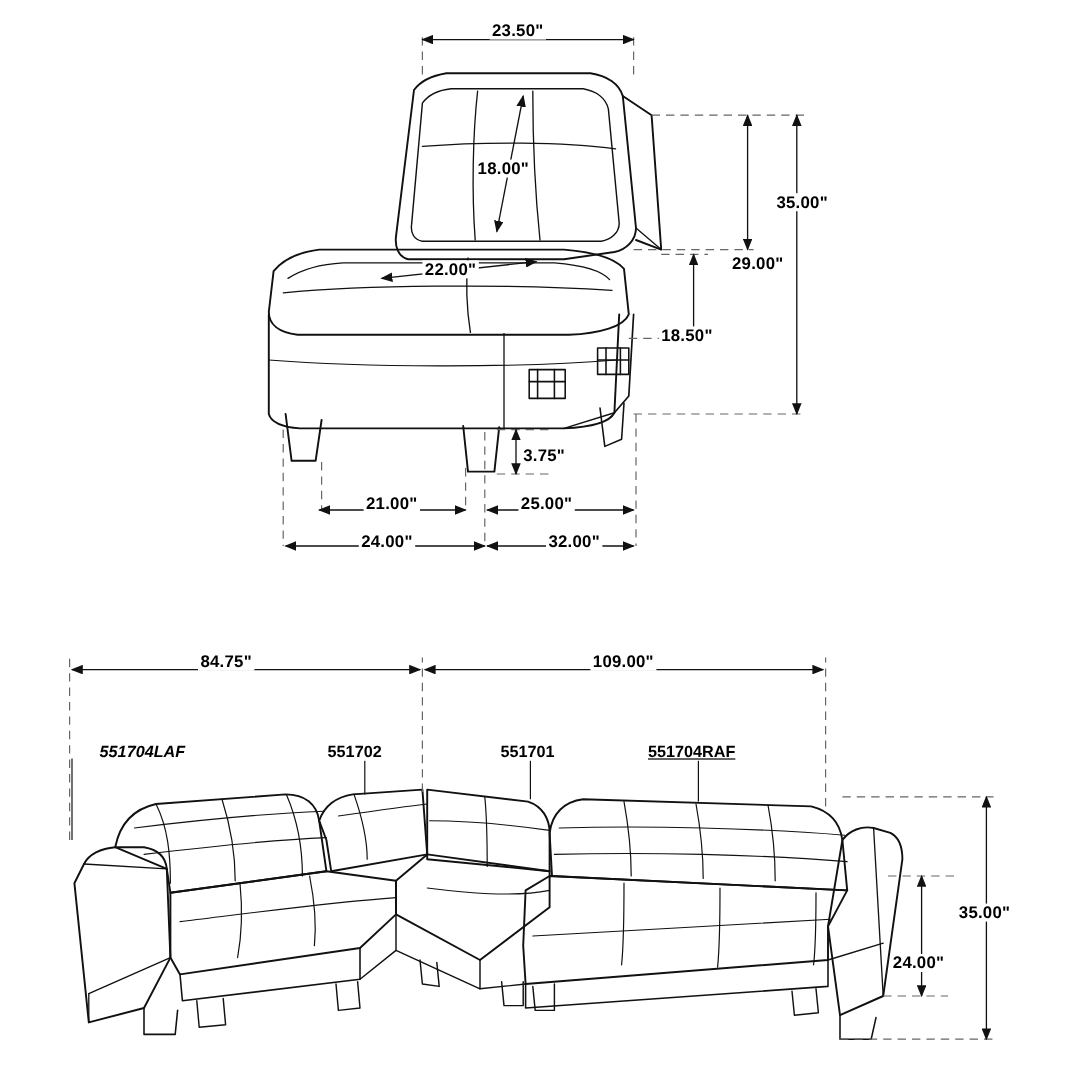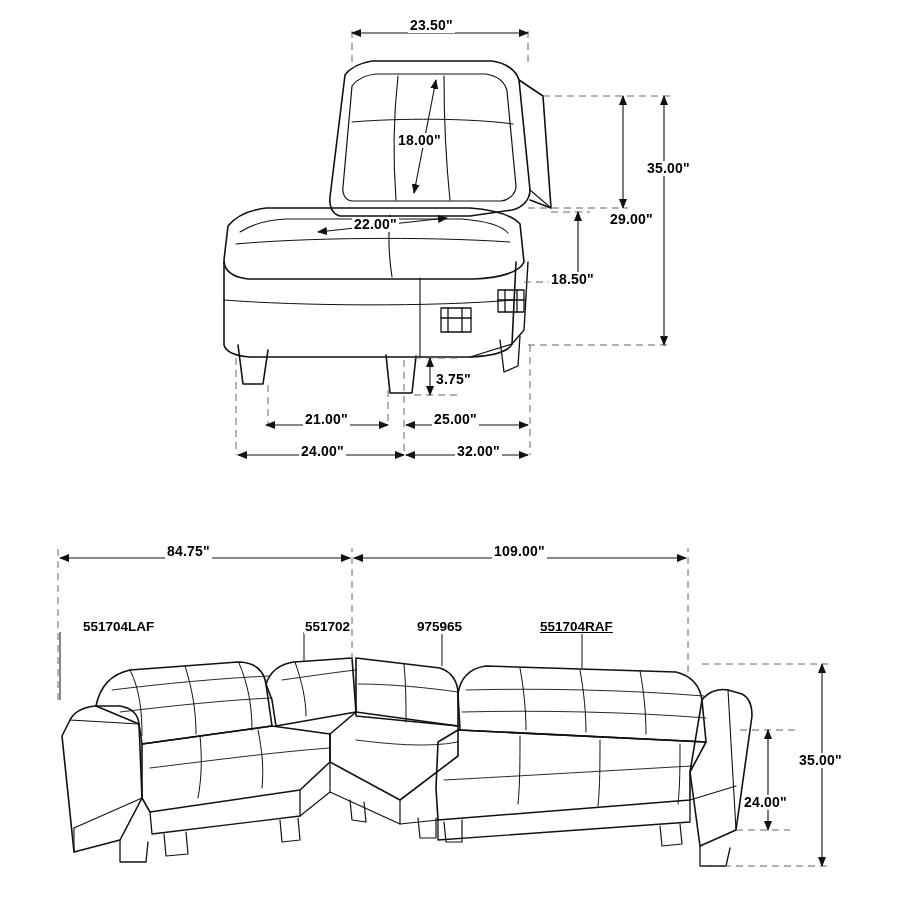--- a/index.html
+++ b/index.html
@@ -254,18 +254,18 @@
   <div class="dimlabel" style="left:303px; top:412px;">21.00"</div>
   <div class="dimlabel" style="left:432px; top:412px;">25.00"</div>
   <div class="dimlabel" style="left:299px; top:444px;">24.00"</div>
   <div class="dimlabel" style="left:455px; top:444px;">32.00"</div>
 
   <div class="dimlabel" style="left:165px; top:544px;">84.75"</div>
   <div class="dimlabel" style="left:492px; top:544px;">109.00"</div>
   <div class="dimlabel" style="left:797px; top:753px;">35.00"</div>
   <div class="dimlabel" style="left:742px; top:795px;">24.00"</div>
 
-  <div class="modellabel" style="left:82px; top:619px;">551704LAF</div>
-  <div class="modellabel" style="left:272px; top:619px;margin-left:32px;">551702</div>
-  <div class="modellabel" style="left:416px; top:619px;">975965</div>
+  <div class="modellabel" style="left:82px; top:619px;font-style:italic;">551704LAF</div>
+  <div class="modellabel" style="left:272px; top:619px;">551702</div>
+  <div class="modellabel" style="left:416px; top:619px;">551701</div>
   <div class="modellabel" style="left:539px; top:619px;text-decoration:underline;">551704RAF</div>
 
 </div>
 
 </body></html>

